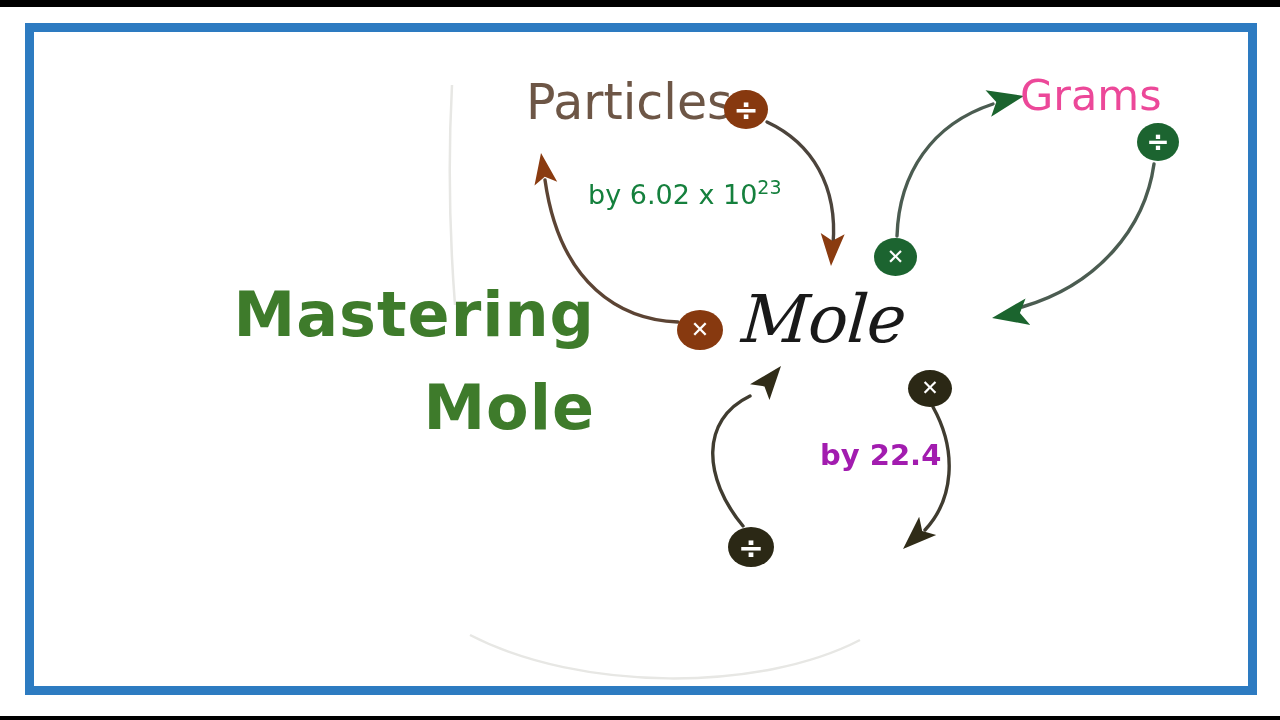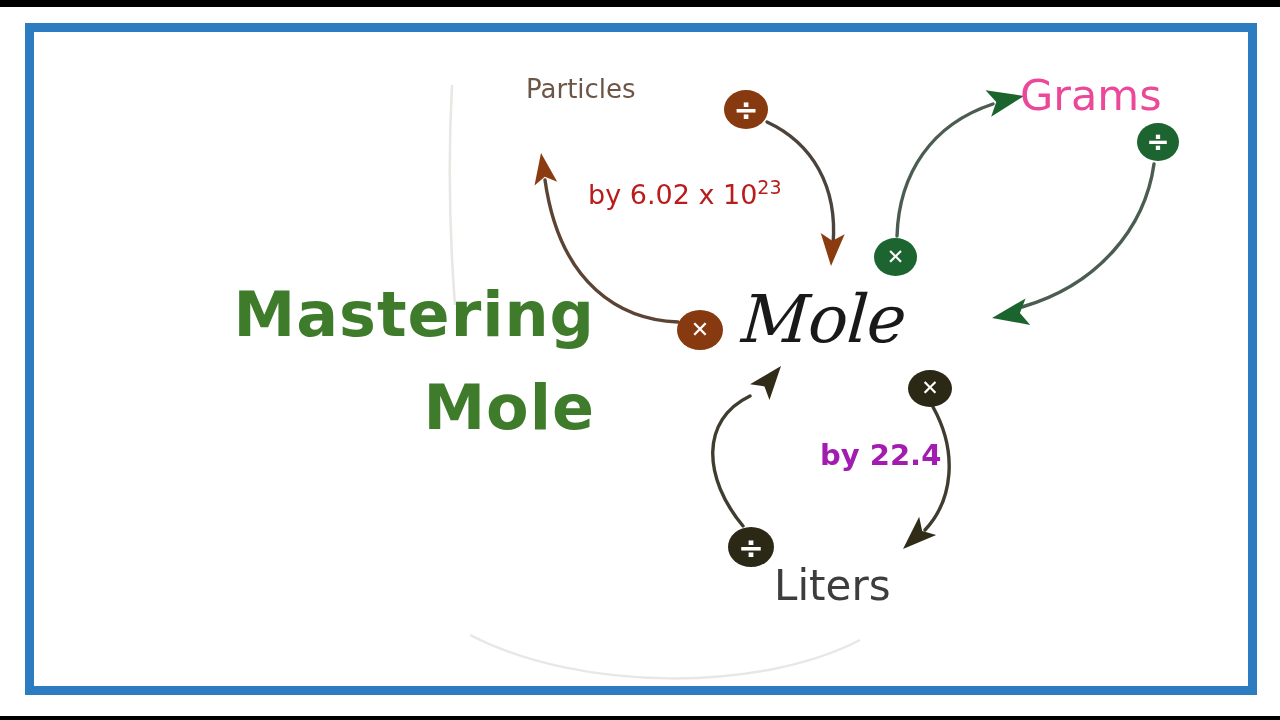--- a/index.html
+++ b/index.html
@@ -13,30 +13,30 @@
   .frame{
     position:absolute;left:25px;top:23px;width:1232px;height:672px;
     border:9px solid #2d7bc1;box-sizing:border-box;
   }
   .title{
     position:absolute;left:105px;top:268px;width:490px;text-align:right;
     color:#3e7b2b;font-weight:bold;font-size:62px;line-height:93px;
     letter-spacing:1px;
   }
   .node-label{position:absolute;white-space:nowrap;}
-  .lbl-particles{left:526px;top:74px;font-size:26px;color:#6d5646;}
+  .lbl-particles{left:526px;top:74px;font-size:49px;color:#6d5646;}
   .lbl-grams{left:1020px;top:70px;font-size:43px;color:#ec4899;}
   .lbl-liters{left:774px;top:561px;font-size:42px;color:#3d3d3d;}
   .mole{
     position:absolute;left:742px;top:281px;font-family:"DejaVu Serif","Liberation Serif",serif;
     font-style:italic;font-size:66px;color:#191919;letter-spacing:-1px;
     transform:skewX(-4deg);
   }
   .factor{position:absolute;white-space:nowrap;}
-  .fac-particles{left:588px;top:176px;font-size:27px;color:#b91c1c;}
+  .fac-particles{left:588px;top:176px;font-size:27px;color:#15803d;}
   .fac-particles sup{font-size:19px;}
   .fac-grams{left:928px;top:178px;font-size:26px;color:#5c5c5c;letter-spacing:1px;}
   .fac-liters{left:820px;top:438px;font-size:29px;color:#a21caf;font-weight:600;}
   .badge{
     position:absolute;border-radius:50%;display:flex;align-items:center;
     justify-content:center;color:#fff;font-weight:bold;line-height:1;
   }
   .badge.brown{background:#87390f;}
   .badge.green{background:#1c6430;}
   .badge.dark{background:#2b2815;}
@@ -94,21 +94,20 @@
     </g>
   </svg>
 
   <div class="title">
     <div>Mastering</div>
     <div>Mole</div>
   </div>
 
   <div class="node-label lbl-particles">Particles</div>
   <div class="node-label lbl-grams">Grams</div>
-  <div class="node-label lbl-liters">Liters</div>
 
   <div class="mole">Mole</div>
 
   <div class="factor fac-particles">
     <span>by 6.02 x 10</span><sup>23</sup>
   </div>
   <div class="factor fac-liters">by 22.4</div>
 
   <div class="badge brown b-div-particles">
     <span>÷</span>

